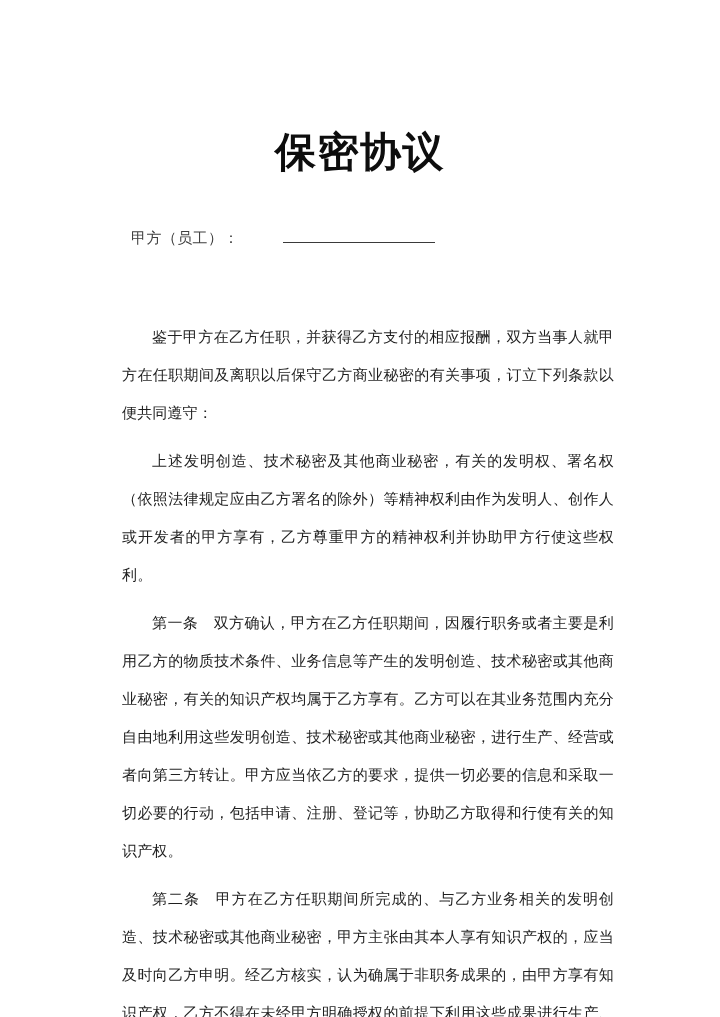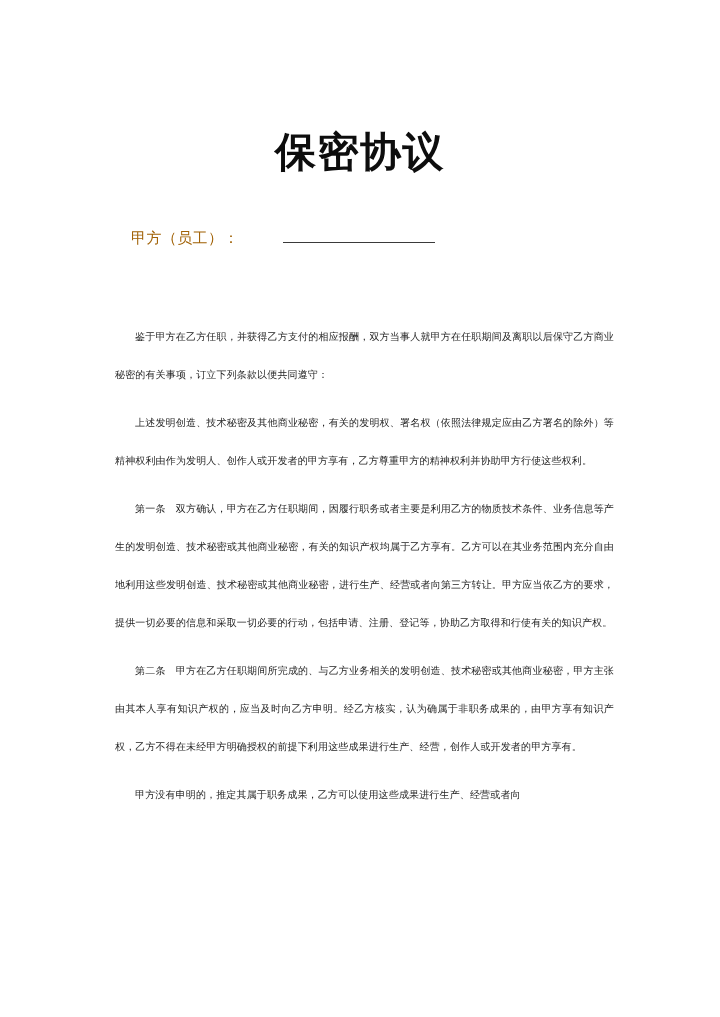--- a/index.html
+++ b/index.html
@@ -47,21 +47,21 @@
     left: 131px;
     top: 228px;
     width: 480px;
   }
   .party-row {
     display: flex;
     align-items: baseline;
     height: 38px;
     margin-bottom: 16px;
     font-size: 15px;
-    color: #a16207;
+    color: #404040;
     gap: 36px;
   }
   .party-label {
     white-space: nowrap;
     letter-spacing: 0.4px;
   }
   .party-line {
     display: inline-block;
     width: 152px;
     margin-left: 8px;
@@ -70,22 +70,22 @@
   }
 
   
   .body-wrap {
     position: absolute;
     left: 108px;
     top: 318px;
     width: 506px;
   }
   p.para {
-    margin: 0 0 10px 7px;
-    font-size: 10px;
+    margin: 0 0 10px 14px;
+    font-size: 15px;
     line-height: 38px;
     text-align: justify;
     text-justify: inter-ideograph;
     letter-spacing: 0.15px;
     color: #1f1f1f;
     text-indent: 2em;
   }
   p.para:last-child {
     margin-bottom: 0;
   }

